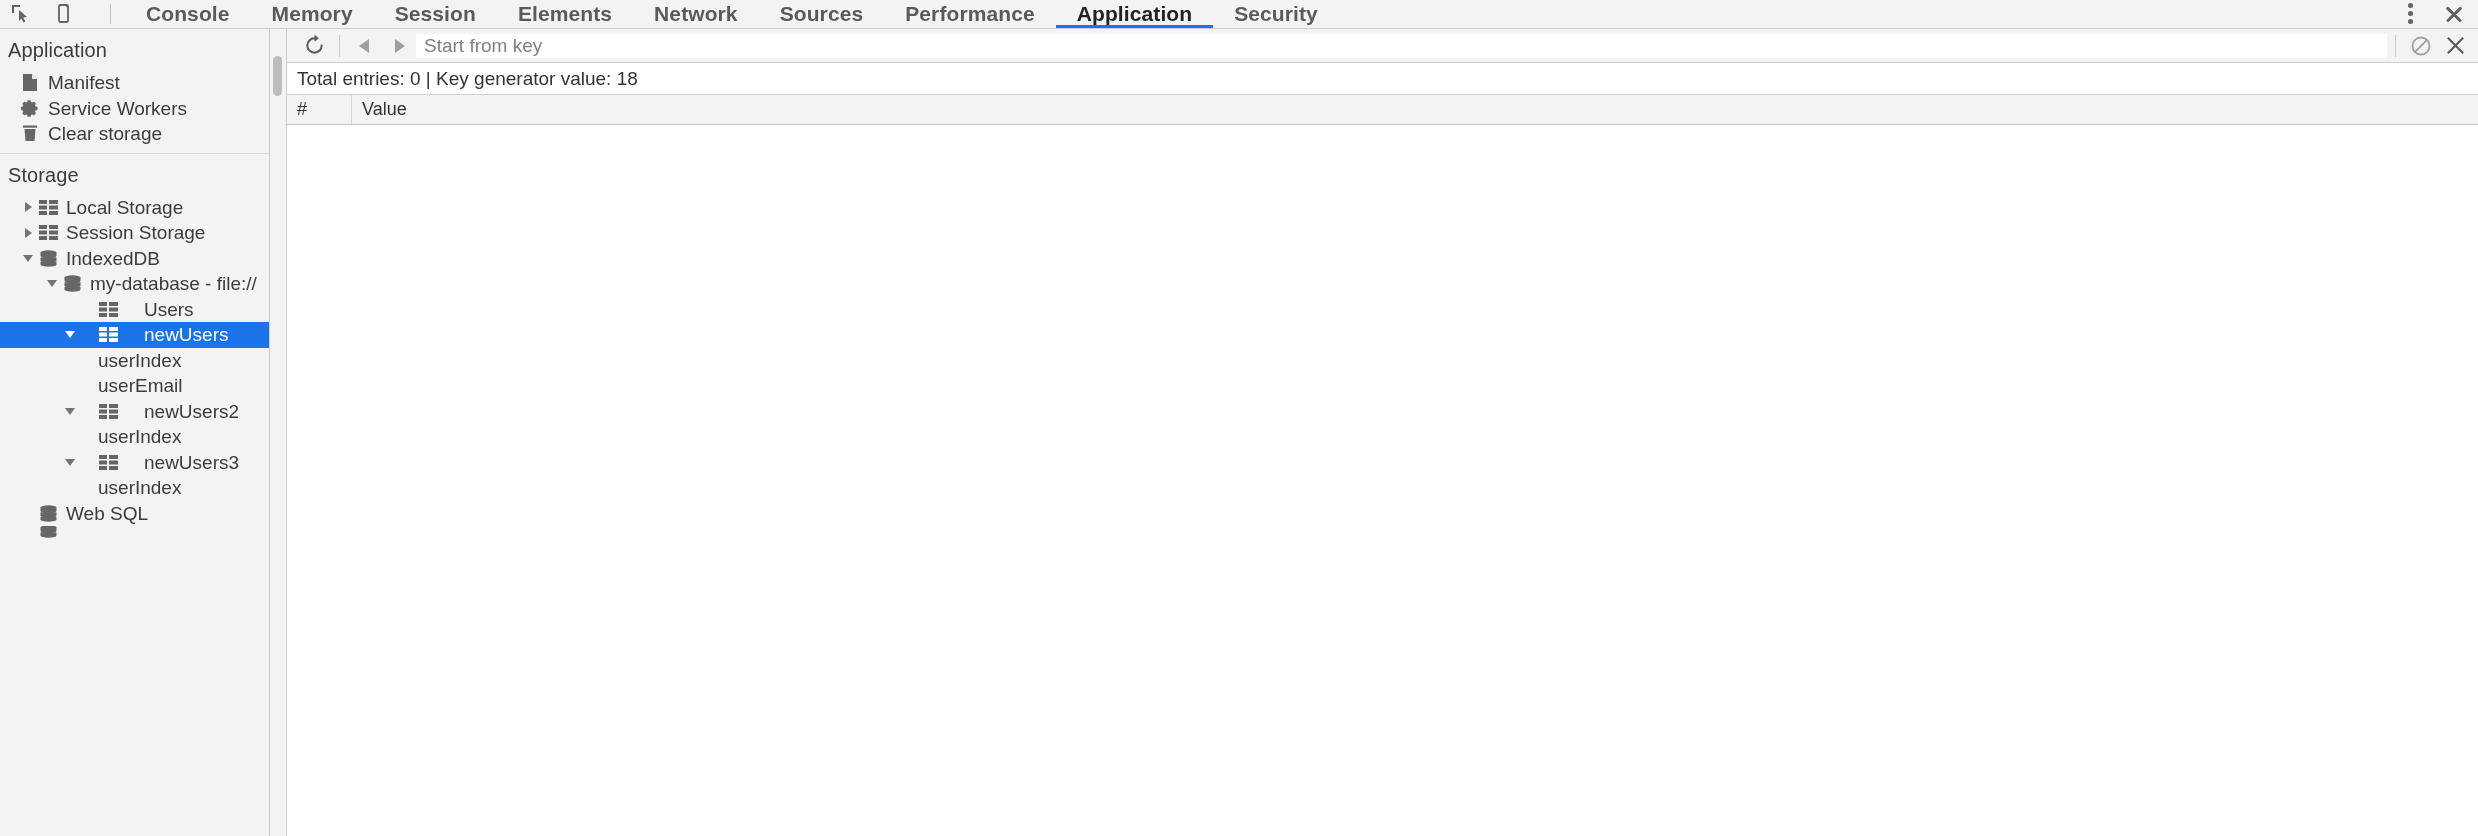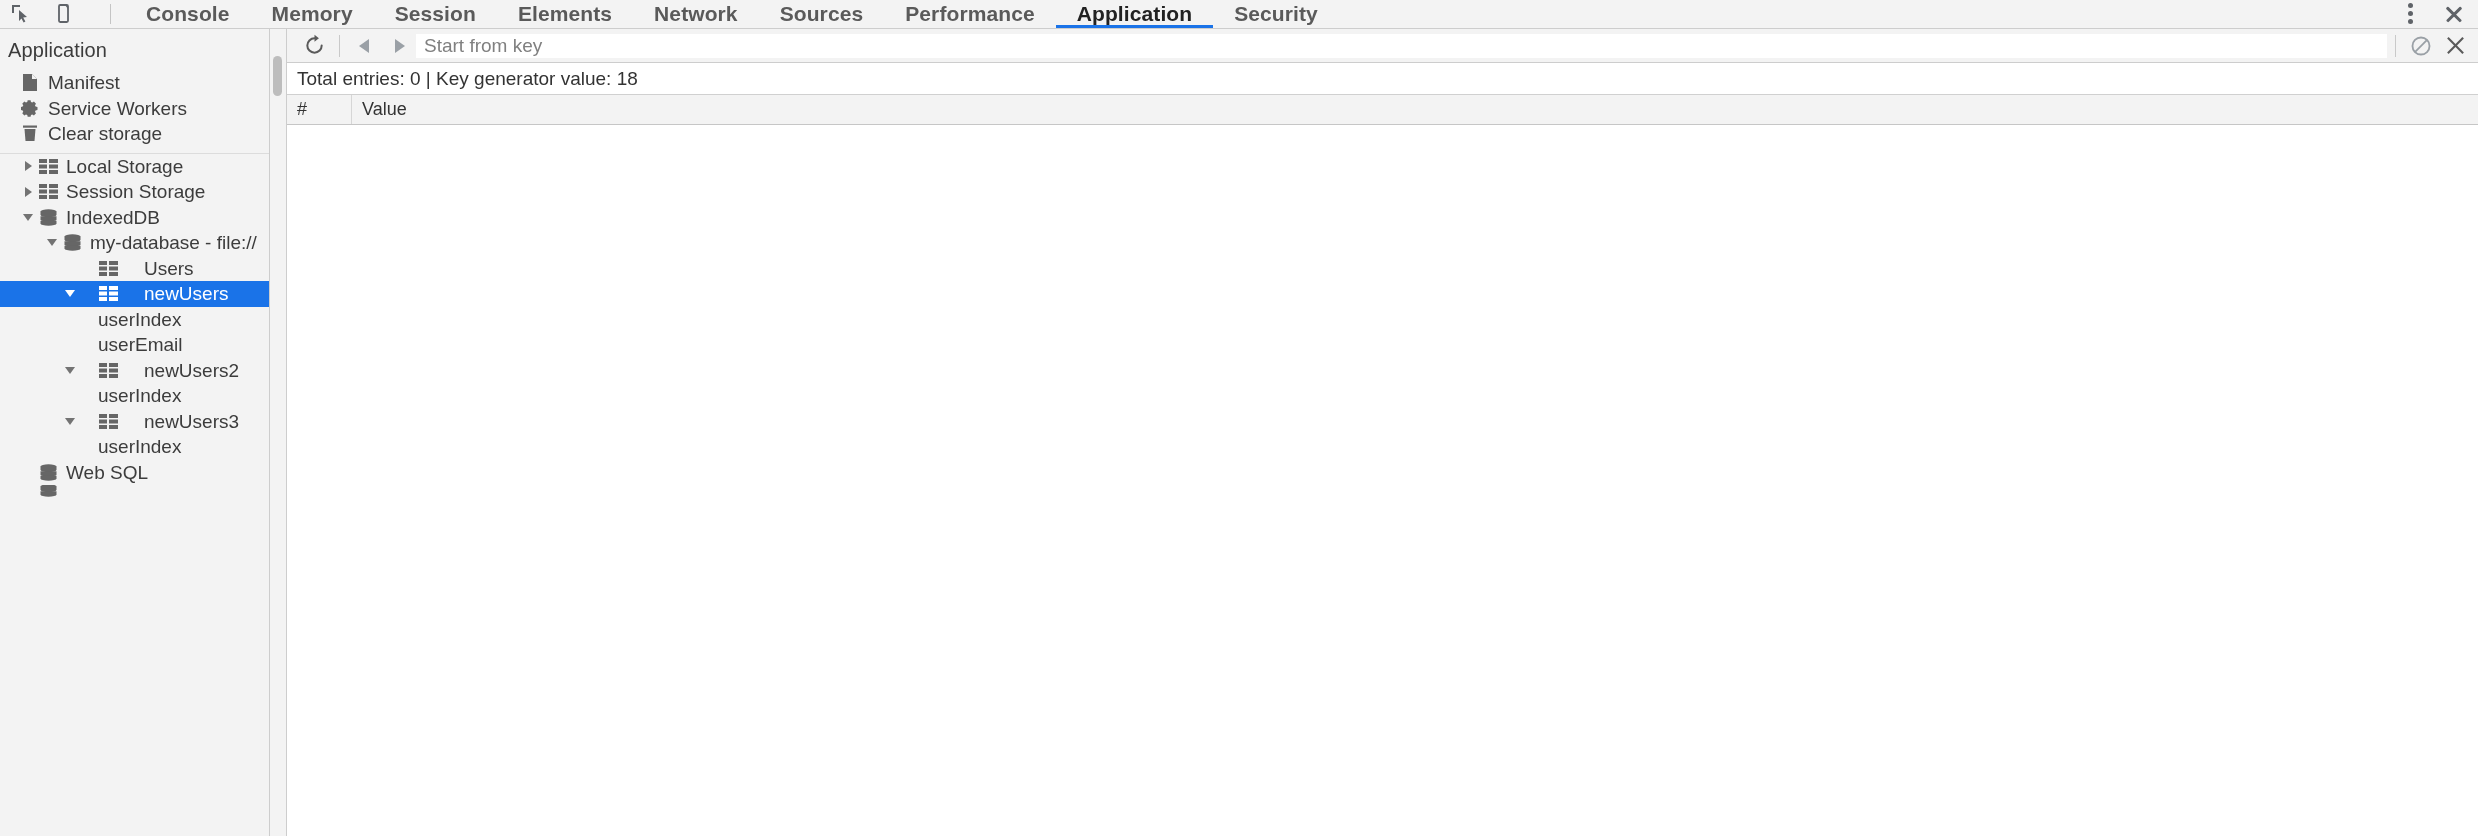--- a/index.html
+++ b/index.html
@@ -323,20 +323,21 @@
         <svg width="16" height="19" viewBox="0 0 16 19">
           <rect x="1" y="1.5" width="14" height="2.2" fill="#666"></rect>
           <path d="M2.5 5 h11 l-1 12 h-9 z" fill="#666"></path>
         </svg>
       </span>
       <span class="lbl">Clear storage</span>
     </div>
 
     <div class="side-divider"></div>
 
+    <div class="side-section-title">Storage</div>
 
     <div class="side-row ind1">
       <span class="tri right"></span>
       <span class="ic">
         <svg width="19" height="15" viewBox="0 0 19 15">
           <rect x="0" y="0" width="8" height="4" fill="#666"></rect>
             <rect x="10" y="0" width="9" height="4" fill="#666"></rect>
           <rect x="0" y="5.5" width="8" height="4" fill="#666"></rect>
             <rect x="10" y="5.5" width="9" height="4" fill="#666"></rect>
           <rect x="0" y="11" width="8" height="4" fill="#666"></rect>

